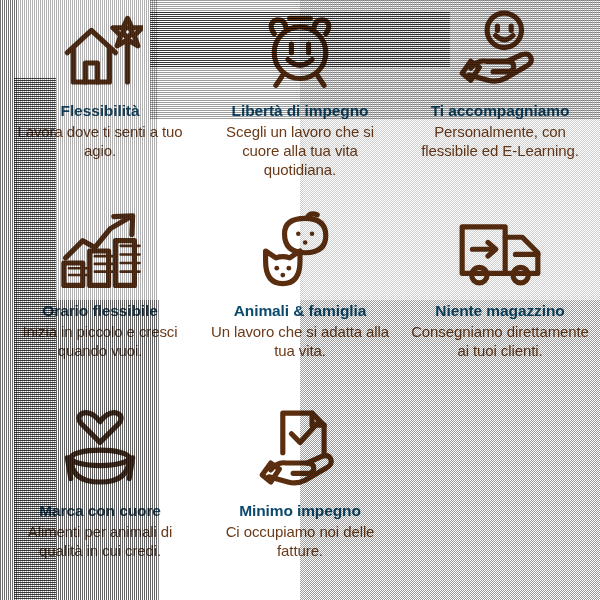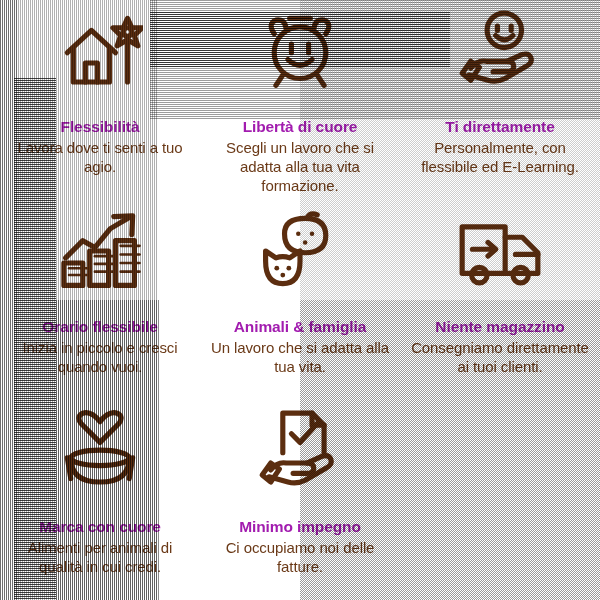--- a/index.html
+++ b/index.html
@@ -47,23 +47,23 @@
     height: 86px;
     display: block;
     flex: 0 0 auto;
     margin-bottom: 8px;
   }
   .icon svg { display: block; width: 100%; height: 100%; }
 
   .card-title {
     font-size: 15.5px;
     font-weight: bold;
-    color: #a21caf;
+    color: #0c4a6e;
     line-height: 1.2;
-    margin: 16px 0 1px 0;
+    margin: 0 0 1px 0;
     letter-spacing: -0.1px;
   }
 
   .card-desc {
     font-size: 15px;
     font-weight: normal;
     color: #6b3a18;
     line-height: 1.28;
     margin: 0;
     max-width: 180px;
@@ -138,37 +138,37 @@
           <path d="M20 30 Q12 18 22 14 Q32 12 34 24"></path>
           <path d="M80 30 Q88 18 78 14 Q68 12 66 24"></path>
           <path d="M38 12 L62 12"></path>
           <path d="M30 78 L22 90"></path>
           <path d="M70 78 L78 90"></path>
           <path d="M40 42 L40 52"></path>
           <path d="M60 42 L60 52"></path>
           <path d="M36 60 Q50 73 64 60"></path>
         </svg>
       </span>
-      <div class="card-title">Libertà di cuore</div>
-      <div class="card-desc">Scegli un lavoro che si adatta alla tua vita formazione.</div>
+      <div class="card-title">Libertà di impegno</div>
+      <div class="card-desc">Scegli un lavoro che si cuore alla tua vita quotidiana.</div>
     </div>
 
     <div class="card">
       <span class="icon">
         <svg viewBox="0 0 100 100" fill="none" stroke="#5c2e10" stroke-width="6" stroke-linecap="round" stroke-linejoin="round">
           <circle cx="55" cy="26" r="20"></circle>
           <path d="M47 21 L47 26"></path>
           <path d="M63 21 L63 26"></path>
           <path d="M45 32 Q55 42 65 32"></path>
           <path d="M16 70 Q24 60 34 62 L58 62 Q66 62 66 68 Q66 74 58 74 L42 74"></path>
           <path d="M58 62 L76 54 Q84 52 86 58 Q88 64 80 68 L56 82 Q46 87 36 84 L14 78"></path>
           <path d="M6 76 L16 62 L26 69 L16 84 Z"></path>
         </svg>
       </span>
-      <div class="card-title">Ti direttamente</div>
+      <div class="card-title">Ti accompagniamo</div>
       <div class="card-desc">Personalmente, con flessibile ed E-Learning.</div>
     </div>
 
     <div class="card">
       <span class="icon">
         <svg viewBox="0 0 100 100" fill="none" stroke="#5c2e10" stroke-width="6" stroke-linecap="round" stroke-linejoin="round">
           <rect x="8" y="64" width="22" height="26"></rect>
           <rect x="38" y="50" width="22" height="40"></rect>
           <rect x="68" y="38" width="22" height="52"></rect>
           <path d="M14 70 L36 70" stroke-width="3"></path>

